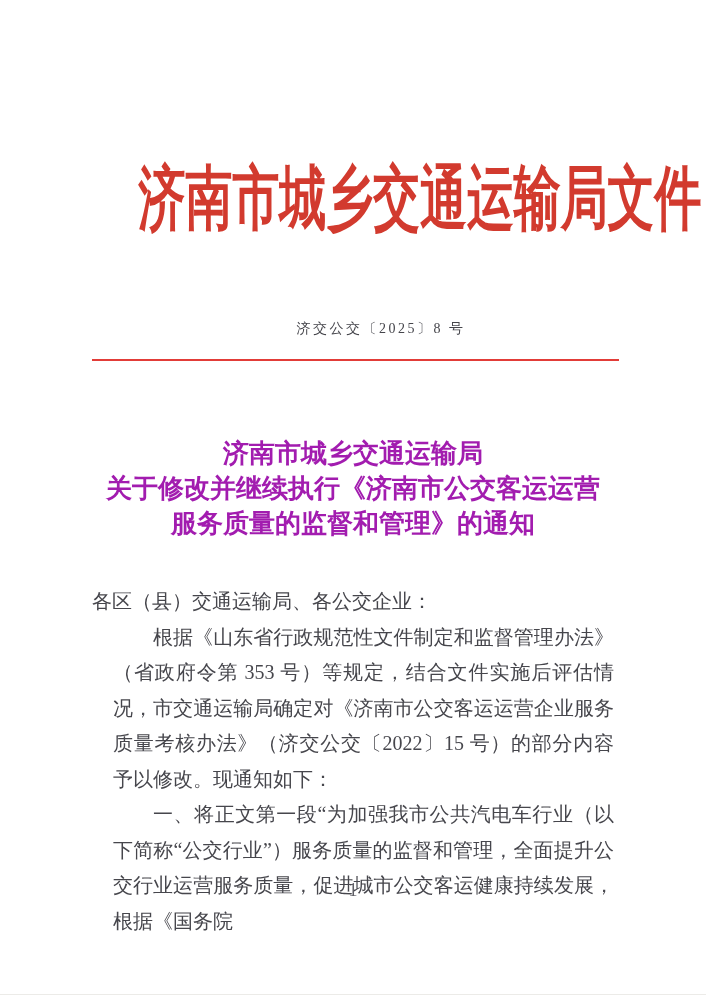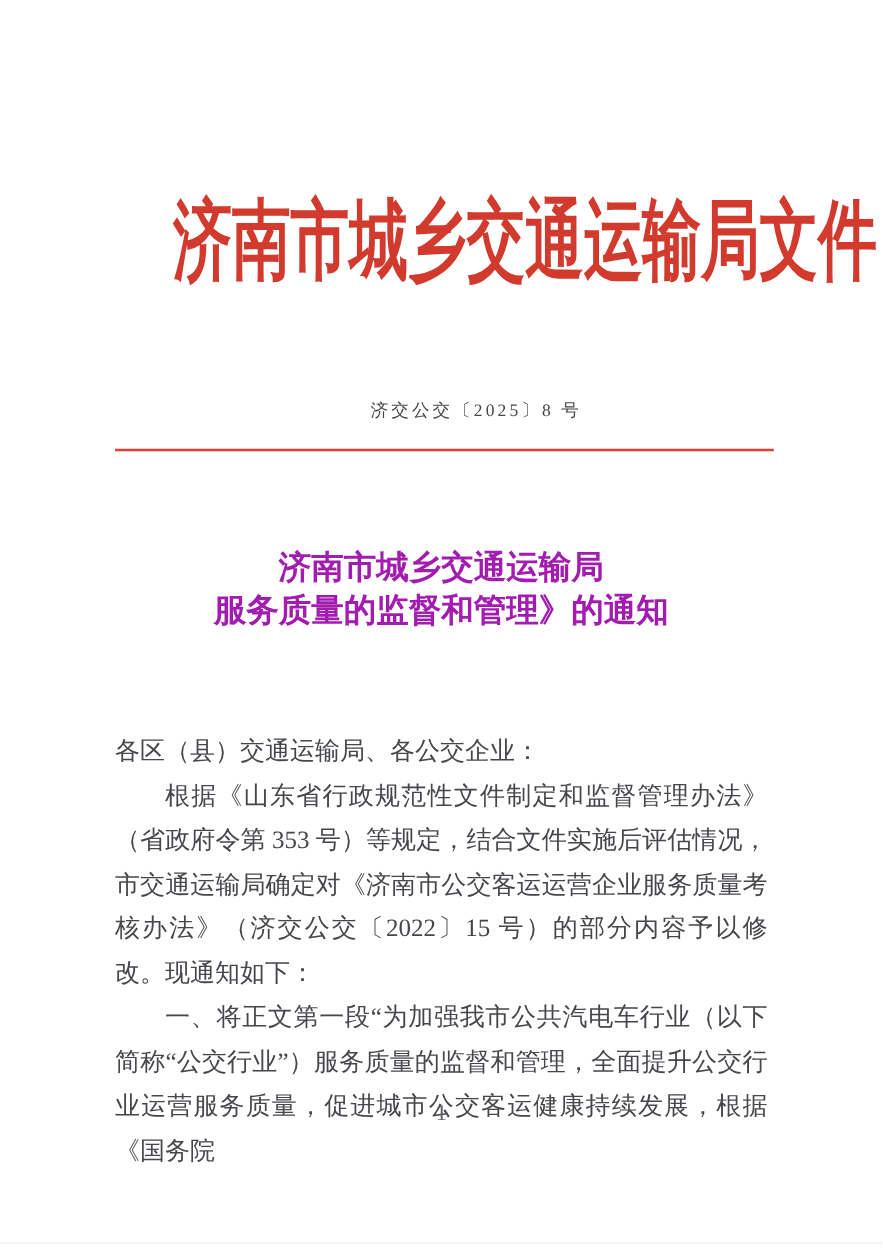--- a/index.html
+++ b/index.html
@@ -16,21 +16,20 @@
     font-family: "Liberation Serif", "DejaVu Serif", serif;
   }
   
   .banner {
     position: absolute;
     top: 164px;
     left: 0;
     width: 100%;
     text-align: right;
     line-height: 1;
-    font-family: Liberation Mono, monospace;
   }
   .banner-inner {
     display: inline-block;
     white-space: nowrap;
     font-size: 70px;
     font-weight: bold;
     color: #d23a2e;
     transform: scaleX(0.67);
     transform-origin: 50% 50%;
     letter-spacing: 0;
@@ -81,20 +80,21 @@
     text-align-last: left;
     text-justify: inter-ideograph;
   }
   .body-text p {
     margin: 0;
     padding: 0;
     font-family: Liberation Serif, serif;
   }
   .body-text p.indent {
     text-indent: 2em;
+    margin-left: 21px;
   }
   
   .pagenum {
     position: absolute;
     top: 880px;
     left: 0;
     width: 100%;
     text-align: center;
     font-size: 18px;
     color: #5f5f66;
@@ -117,20 +117,21 @@
   <div class="banner">
     <span class="banner-inner">济南市城乡交通运输局文件</span>
   </div>
 
   <div class="docnum">济交公交〔2025〕8 号</div>
 
   <div class="redline"></div>
 
   <div class="doc-title">
     <div>济南市城乡交通运输局</div>
+    <div>关于修改并继续执行《济南市公交客运运营</div>
     <div>服务质量的监督和管理》的通知</div>
   </div>
 
   <div class="body-text">
     <p>各区（县）交通运输局、各公交企业：</p>
     <p class="indent">根据《山东省行政规范性文件制定和监督管理办法》（省政府令第 353 号）等规定，结合文件实施后评估情况，市交通运输局确定对《济南市公交客运运营企业服务质量考核办法》（济交公交〔2022〕15 号）的部分内容予以修改。现通知如下：</p>
     <p class="indent">一、将正文第一段“为加强我市公共汽电车行业（以下简称“公交行业”）服务质量的监督和管理，全面提升公交行业运营服务质量，促进城市公交客运健康持续发展，根据《国务院</p>
   </div>
 
   <div class="pagenum">1</div>

